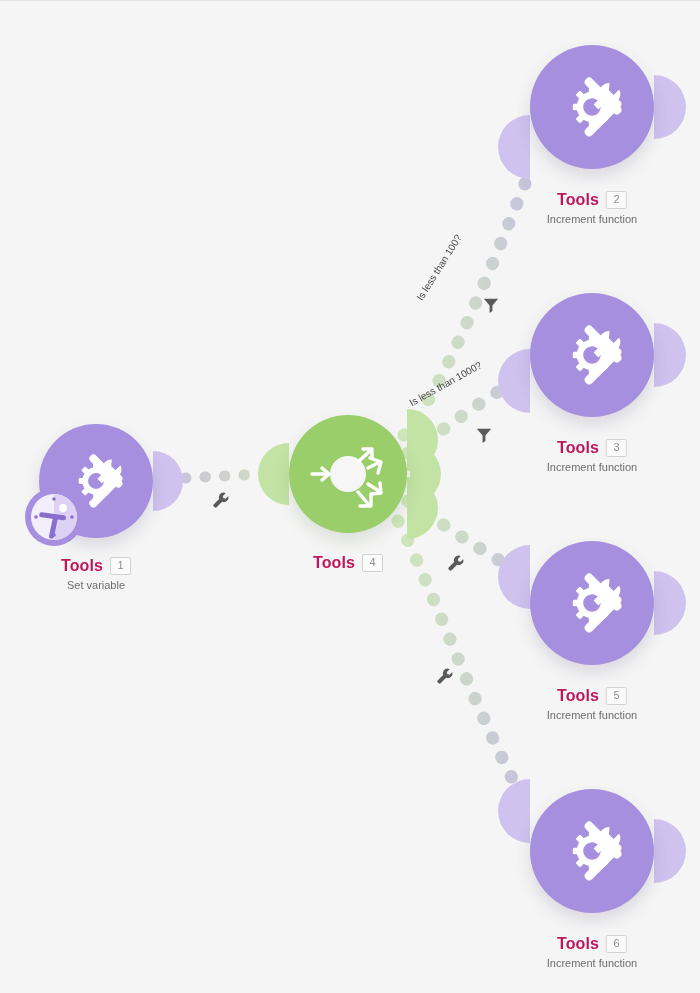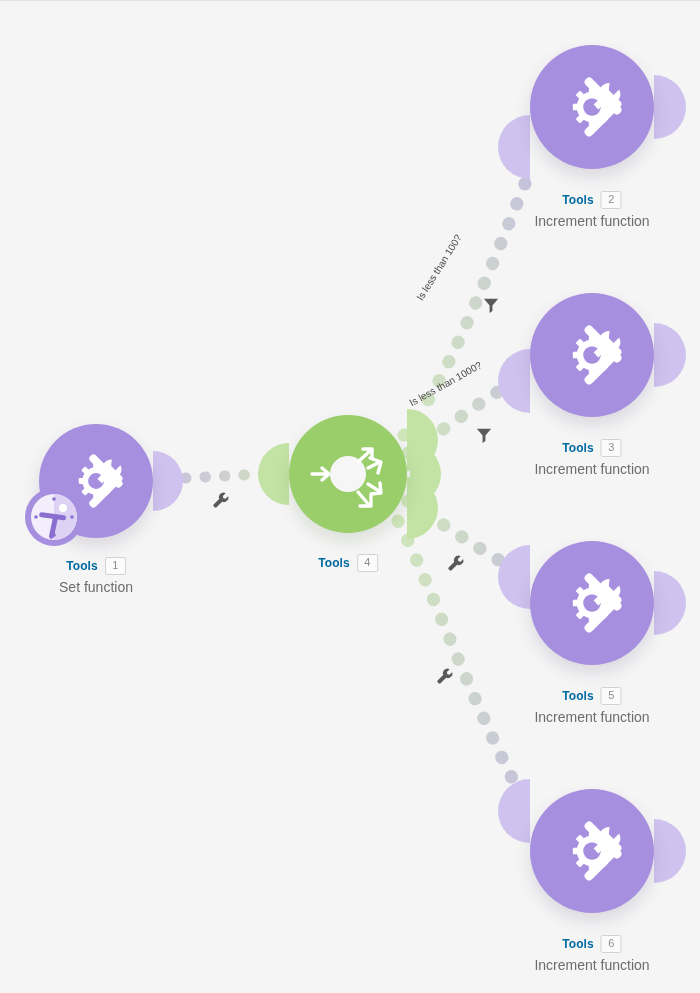--- a/index.html
+++ b/index.html
@@ -60,39 +60,39 @@
     white-space: nowrap;
     z-index: 4;
   }
   .cap-row {
     display: flex;
     align-items: center;
     justify-content: center;
     gap: 7px;
   }
   .cap-title {
-    font-size: 12px;
+    font-size: 16px;
     font-weight: bold;
-    color: #0369a1;
+    color: #be185d;
     letter-spacing: 0.1px;
   }
   .cap-badge {
     font-size: 11px;
     color: #8e8e8e;
     border: 1px solid #d2d2d2;
     background: #fbfbfb;
     border-radius: 2px;
     padding: 0px 5px 1px 5px;
     line-height: 15px;
     min-width: 9px;
     text-align: center;
   }
   .cap-sub {
     margin-top: 4px;
-    font-size: 14px;
+    font-size: 11px;
     color: #6d6d6d;
   }
 
   
   .clock-badge {
     position: absolute;
     width: 62px; height: 62px;
     transform: translate(-50%, -50%);
     z-index: 5;
   }
@@ -185,21 +185,21 @@
         </g>
         <rect x="16" y="28" width="27" height="5" rx="2.5" fill="#8a6fd0" transform="rotate(8 31 31)"></rect>
         <rect x="28" y="29" width="5" height="24" rx="2.5" fill="#8a6fd0" transform="rotate(12 31 41)"></rect>
       </svg>
     </div>
     <div class="caption" style="left:0; top:76px;">
       <div class="cap-row">
         <span class="cap-title">Tools</span>
         <span class="cap-badge">1</span>
       </div>
-      <div class="cap-sub">Set function</div>
+      <div class="cap-sub">Set variable</div>
     </div>
   </div>
 
   <div class="node" style="left:348px; top:473px;">
     <div class="stub stub-l" style="width:62px;height:62px;left:-59px;top:0;background:#c3e3a5;"></div>
     <div class="stub stub-r" style="width:62px;height:62px;left:59px;top:-34px;background:#c3e3a5;"></div>
     <div class="stub stub-r" style="width:62px;height:62px;left:62px;top:0;background:#c3e3a5;"></div>
     <div class="stub stub-r" style="width:62px;height:62px;left:59px;top:34px;background:#c3e3a5;"></div>
     <div class="disc" style="width:118px;height:118px;left:0;top:0;background:#9ace6b;box-shadow:0 8px 16px rgba(90,110,70,0.16);">
       <svg width="104" height="104" viewBox="0 0 104 104">

